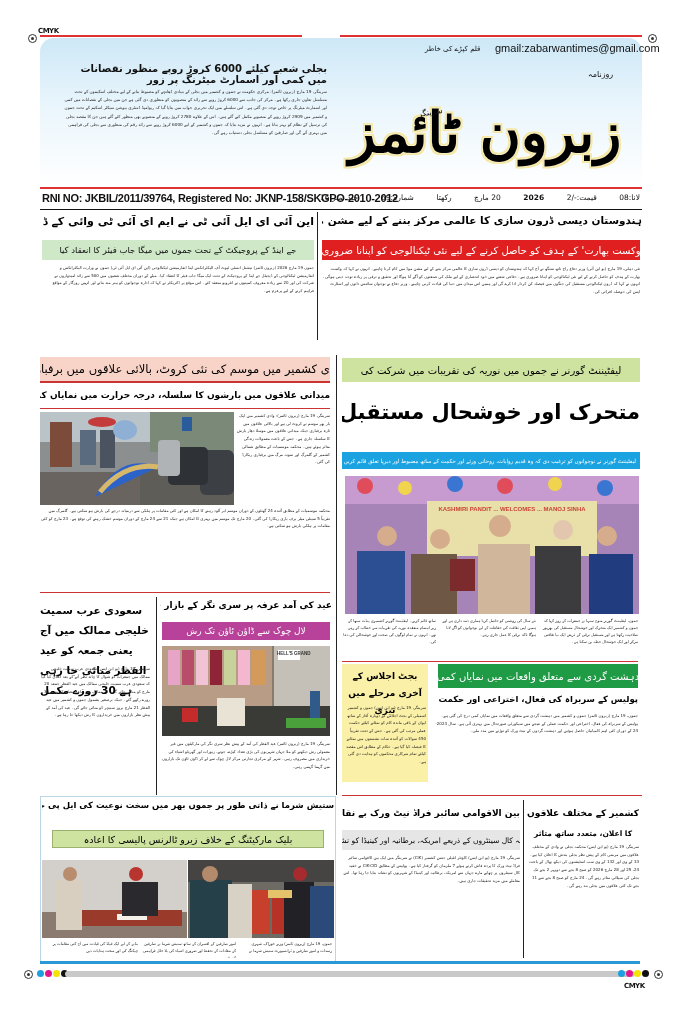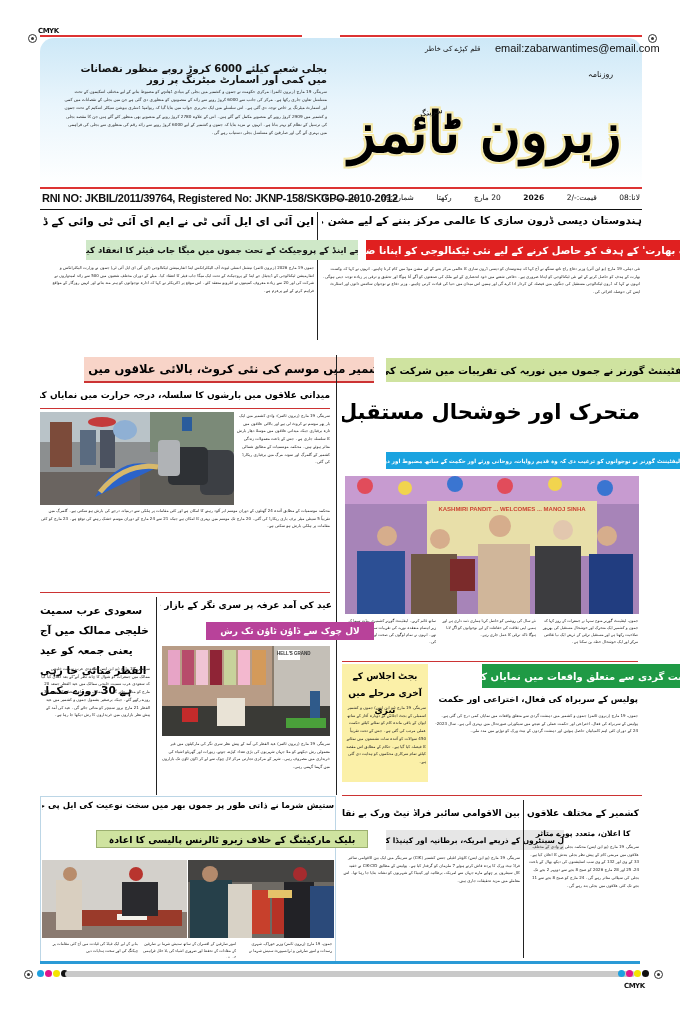--- a/index.html
+++ b/index.html
@@ -35,42 +35,42 @@
   .rni { position:absolute; left:42px; top:192px; font-family:"Liberation Sans", sans-serif; font-weight:bold; font-size:11px; letter-spacing:-0.3px; }
   .dateline { position:absolute; left:320px; top:193px; width:320px; height:14px; display:flex; flex-direction:row-reverse; justify-content:space-between; font-size:7.5px; }
   .sep-line { position:absolute; left:40px; top:209px; width:602px; height:1px; background:#111; }
 
   
   .col-text { position:absolute; font-size:4px; line-height:7.7px; color:#222; overflow:hidden; }
   .vrule { position:absolute; width:1px; background:#222; }
   .hrule-red { position:absolute; height:2px; background:#c33; }
 
   .head { position:absolute; font-weight:bold; color:#000; white-space:nowrap; overflow:hidden; }
-  .band { position:absolute; display:flex; align-items:center; justify-content:center; font-weight:bold; overflow:hidden; white-space:nowrap;margin-left:44px; }
+  .band { position:absolute; display:flex; align-items:center; justify-content:center; font-weight:normal; overflow:hidden; white-space:nowrap; }
 
   
   .photo { position:absolute; overflow:hidden; }
   .caption { position:absolute; font-size:3.8px; line-height:7px; color:#222; overflow:hidden; }
 
   
   .bottom-bar { position:absolute; left:65px; top:971px; width:570px; height:6px; border-radius:3px; background:#c9c9c9; }
   .dot { position:absolute; width:7px; height:7px; border-radius:50%; top:970px; }
   .blue-rule { position:absolute; height:3px; background:#2a9ad6; }
 </style>
 </head>
 <body>
 
 <div class="reg" style="left:28px; top:34px;"></div>
 <div class="cmyk-label" style="left:38px; top:27px;">CMYK</div>
 <div class="reg" style="left:648px; top:34px;"></div>
 
 <div class="mast-top-line"></div>
 <div class="mast-top-line2"></div>
 <div class="mast-box"></div>
-<div class="email">email:zabarwantimes@email.com</div>
+<div class="email">gmail:zabarwantimes@gmail.com</div>
 <div class="motto rtl">قلم کپڑے کی خاطر</div>
 <div class="daily rtl">روزنامہ</div>
 <div class="logo">زبرون ٹائمز</div>
 <div class="logo-sub rtl">سرینگر</div>
 
 <div class="lead-head rtl">بجلی شعبے کیلئے 6000 کروڑ روپے منظور نقصانات میں کمی اور اسمارٹ میٹرنگ پر زور</div>
 <div class="lead-body rtl">سرینگر، 19 مارچ (زبرون ٹائمز): مرکزی حکومت نے جموں و کشمیر میں بجلی کے بنیادی ڈھانچے کو مضبوط بنانے کے لیے مختلف اسکیموں کے تحت مسلسل تعاون جاری رکھا ہے۔ مرکز کی جانب سے 6000 کروڑ روپے سے زائد کے منصوبوں کو منظوری دی گئی ہے جن میں بجلی کے نقصانات میں کمی اور اسمارٹ میٹرنگ پر خاص توجہ دی گئی ہے۔ اس سلسلے میں ایک تحریری جواب میں بتایا گیا کہ ریوامپڈ ڈسٹری بیوشن سیکٹر اسکیم کے تحت جموں و کشمیر میں 2909 کروڑ روپے کے منصوبے مکمل کیے گئے ہیں۔ اس کے علاوہ 2780 کروڑ روپے کے منصوبے بھی منظور کئے گئے ہیں جن کا مقصد بجلی کی ترسیل کے نظام کو بہتر بنانا ہے۔ انہوں نے مزید بتایا کہ جموں و کشمیر کے لیے 6000 کروڑ روپے سے زائد رقم کی منظوری سے بجلی کی فراہمی میں بہتری آئے گی اور صارفین کو مسلسل بجلی دستیاب رہے گی۔</div>
 <div class="mast-bottom-line"></div>
 
 <div class="rni">RNI NO: JKBIL/2011/39764, Registered No: JKNP-158/SKGPO-2010-2012</div>
@@ -231,21 +231,21 @@
 <div class="caption rtl" style="left:142px; top:940px; width:94px; height:18px;">امور صارفین کے افسران کے ساتھ ستیش شرما نے صارفین کے مفادات کے تحفظ اور ضروری اشیاء کی بلا خلل فراہمی کو یقینی</div>
 <div class="caption rtl" style="left:44px; top:940px; width:94px; height:18px;">بنانے کے لیے ایک فیلڈ کی قیادت میں آج کئی مقامات پر چیکنگ کی اور سخت ہدایات دیں</div>
 <div class="blue-rule" style="left:40px; top:961px; width:600px;"></div>
 
 <div class="head rtl" style="left:342px; top:808px; width:178px; font-size:9px; text-align:center;">بین الاقوامی سائبر فراڈ نیٹ ورک بے نقاب، 7 ملزمان گرفتار</div>
 <div class="band rtl" style="left:342px; top:830px; width:178px; height:20px; background:#e6e6e6; color:#000; font-size:7.5px;">خفیہ کال سینٹروں کے ذریعے امریکہ، برطانیہ اور کینیڈا کو نشانہ</div>
 <div class="col-text rtl" style="left:342px; top:854px; width:178px; height:102px;">سرینگر، 19 مارچ (یو این ایس) کاؤنٹر انٹیلی جنس کشمیر (CIK) نے سرینگر میں ایک بین الاقوامی سائبر فراڈ نیٹ ورک کا پردہ فاش کرتے ہوئے 7 ملزمان کو گرفتار کیا ہے۔ پولیس کے مطابق CIK-CID نے خفیہ کال سینٹروں پر چھاپے مارے جہاں سے امریکہ، برطانیہ اور کینیڈا کے شہریوں کو نشانہ بنایا جا رہا تھا۔ اس معاملے میں مزید تحقیقات جاری ہیں۔</div>
 <div class="vrule" style="left:523px; top:800px; height:158px;"></div>
 
 <div class="head rtl" style="left:527px; top:808px; width:112px; font-size:9px; text-align:center;">کشمیر کے مختلف علاقوں میں بجلی بندش</div>
-<div class="head rtl" style="left:527px; top:829px; width:112px; font-size:7.5px; text-align:center;">کا اعلان، متعدد پورے متاثر</div>
+<div class="head rtl" style="left:527px; top:829px; width:112px; font-size:7.5px; text-align:center;">کا اعلان، متعدد ساتھ متاثر</div>
 <div class="col-text rtl" style="left:527px; top:843px; width:112px; height:113px;">سرینگر، 19 مارچ (یو این ایس) محکمہ بجلی نے وادی کے مختلف علاقوں میں مرمتی کام کے پیش نظر بجلی بندش کا اعلان کیا ہے۔ 33 کے وی اور 132 کے وی سب اسٹیشنوں کی دیکھ بھال کے باعث 24، 25 اور 28 مارچ 2026 کو صبح 8 بجے سے دوپہر 2 بجے تک بجلی کی سپلائی متاثر رہے گی۔ 24 مارچ کو صبح 8 بجے سے 11 بجے تک کئی علاقوں میں بجلی بند رہے گی۔</div>
 
 <div class="reg" style="left:24px; top:970px;"></div>
 <div class="dot" style="left:37px; background:#1ea0e0;"></div>
 <div class="dot" style="left:45px; background:#e0188c;"></div>
 <div class="dot" style="left:53px; background:#f5e400;"></div>
 <div class="dot" style="left:61px; background:#111;"></div>
 <div class="bottom-bar"></div>
 <div class="dot" style="left:618px; background:#1ea0e0;"></div>
 <div class="dot" style="left:626px; background:#e0188c;"></div>

